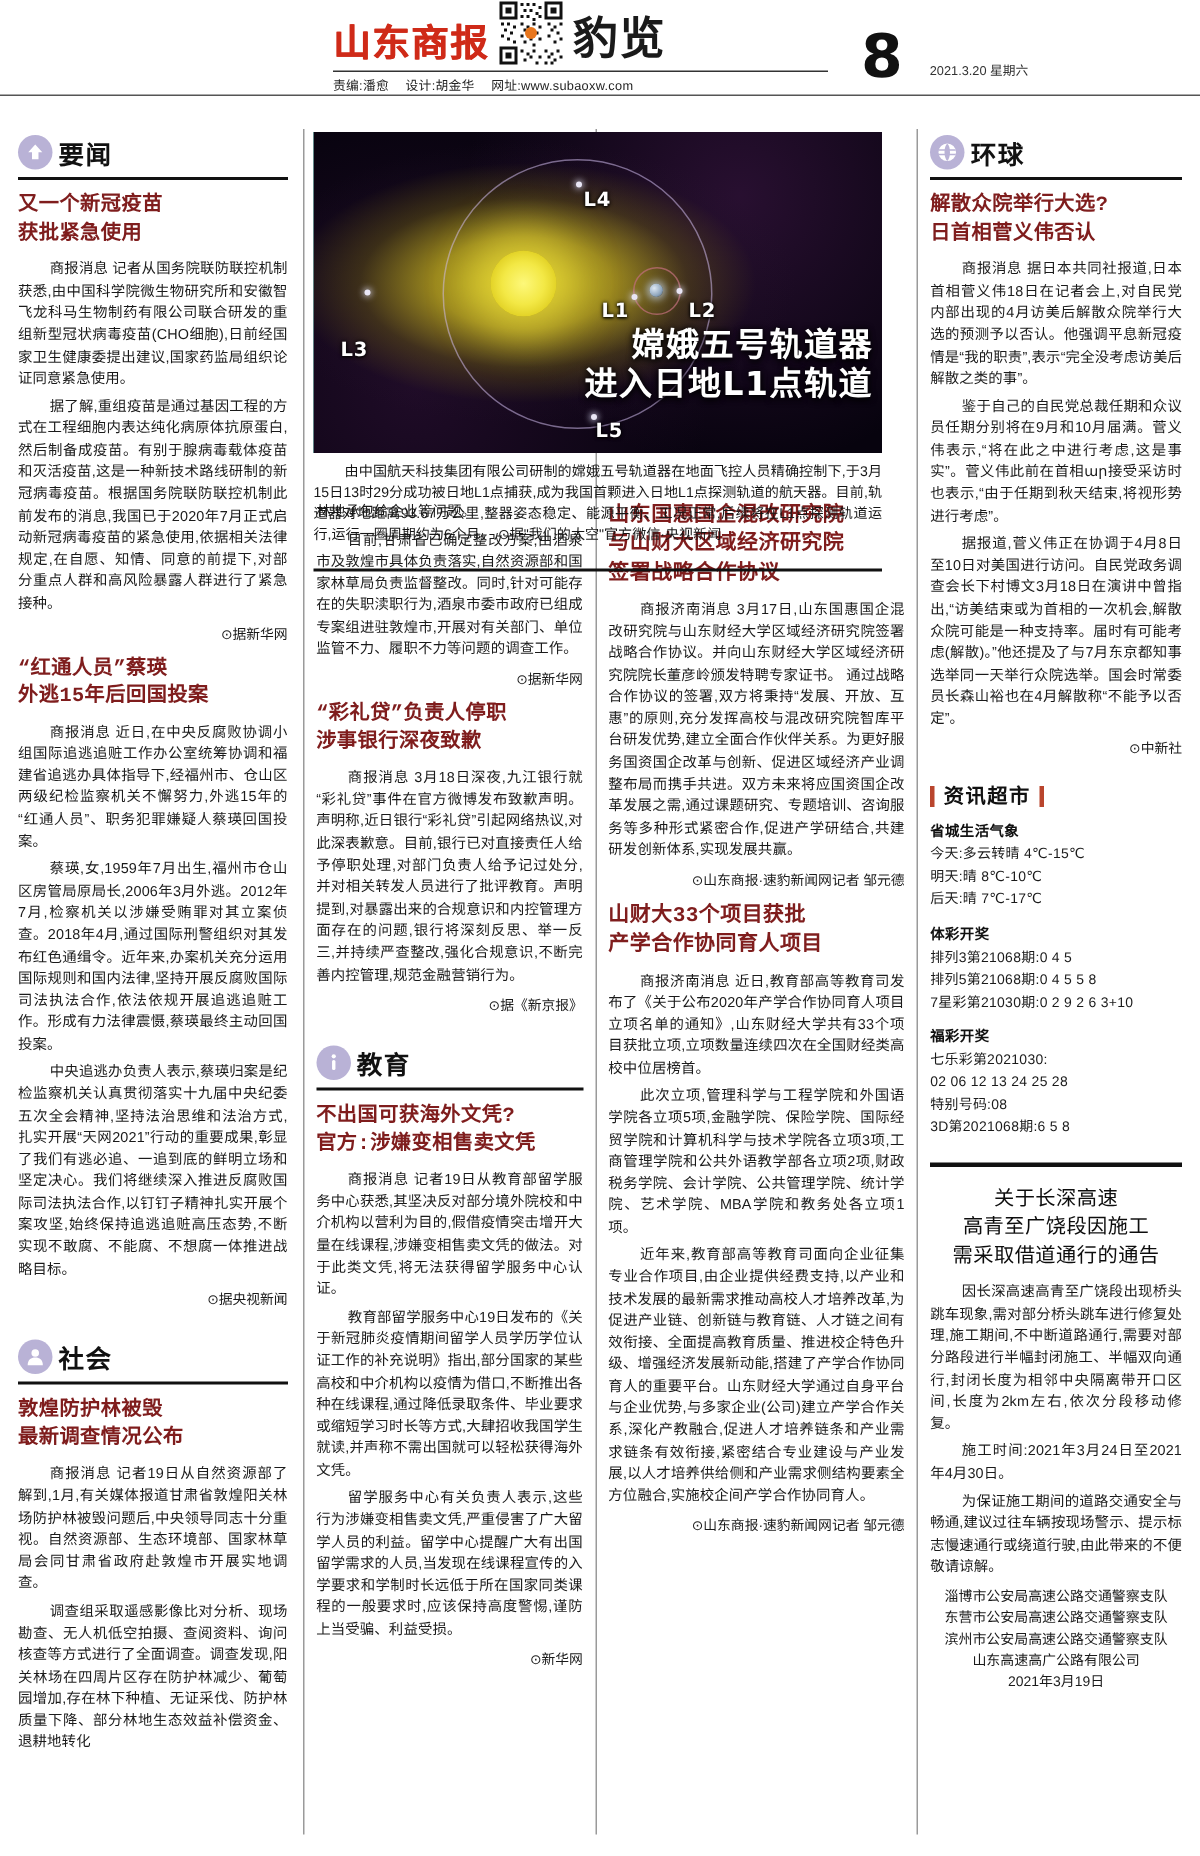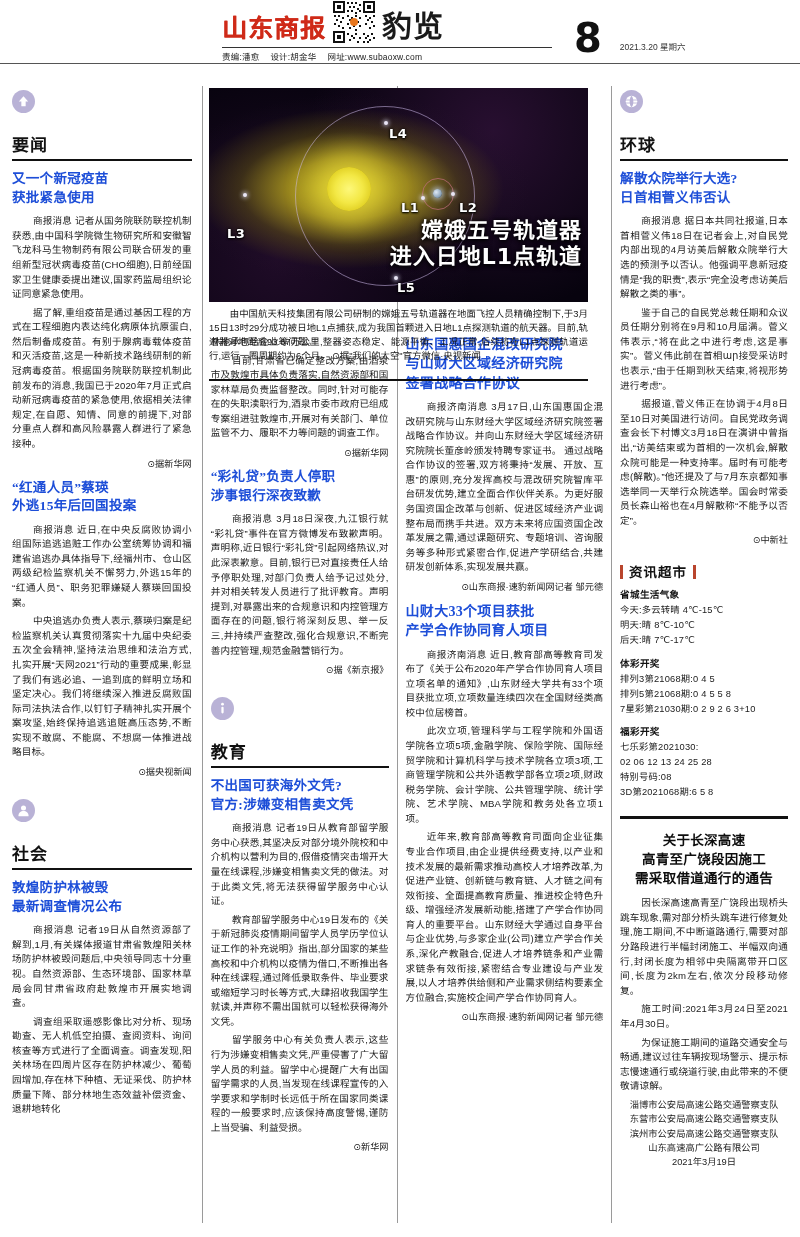--- a/index.html
+++ b/index.html
@@ -44,37 +44,37 @@
   
   .cols{display:flex;width:800px;height:1155px;box-sizing:border-box;padding:0 6px;}
   .col{box-sizing:border-box;position:relative;}
   .col1{width:198px;padding:6px 10px 0 6px;}
   .col2{width:196px;padding:6px 8px 0 8px;}
   .col3{width:216px;padding:6px 8px 0 8px;}
   .col4{width:184px;padding:6px 6px 0 8px;}
   .vsep{width:1px;background:#9a9a9a;margin-top:8px;margin-bottom:10px;flex:0 0 1px;}
 
   
-  .sec{display:flex;align-items:flex-start;gap:24px;margin:6px 0 0 0;flex-direction:column;}
+  .sec{display:flex;align-items:flex-end;gap:4px;margin:6px 0 0 0;}
   .sec-ico{
     width:23px;height:23px;border-radius:50%;
     background:#b9b2d6;display:flex;align-items:center;justify-content:center;
     flex:0 0 23px;
   }
   .sec-ico svg{display:block;}
   .sec-title{
     font-family:"DejaVu Sans",sans-serif;font-size:17px;font-weight:bold;
     color:#111;letter-spacing:1px;line-height:1;
   }
   .sec-rule{border-top:2px solid #111;margin:5px 0 9px 0;}
 
   
   .hl{
-    font-family:Liberation Serif, serif;font-weight:bold;
-    font-size:13.5px;line-height:1.38;color:#1d4ed8;letter-spacing:0.3px;
+    font-family:Liberation Mono, monospace;font-weight:bold;
+    font-size:13.5px;line-height:1.38;color:#7f1d1d;letter-spacing:0.3px;
     margin:0 0 7px 0;
   }
   .hl.big{font-size:14px;}
 
   
   .bd{
     font-size:9.6px;line-height:1.52;color:#1a1a1a;text-align:justify;
     text-justify:inter-ideograph;margin:0 0 4px 0;letter-spacing:0.1px;
   }
   .bd .ind{padding-left:2.2em;display:inline;}
@@ -143,21 +143,21 @@
     color:#111;letter-spacing:1px;line-height:1;
   }
   .imkt-sub{
     font-family:"DejaVu Sans",sans-serif;font-weight:bold;font-size:9.6px;
     color:#111;margin:7px 0 2px 0;letter-spacing:0.3px;
   }
   .imkt-li{font-size:9.3px;line-height:1.62;color:#1a1a1a;letter-spacing:0.2px;}
 
   .thickrule{border-top:3px solid #111;margin:16px 0 12px 0;}
   .notice-hl{
-    font-family:"DejaVu Sans",sans-serif;font-weight:bold;font-size:13.5px;
+    font-family:"DejaVu Sans",sans-serif;font-weight:normal;font-size:13.5px;
     line-height:1.42;text-align:center;color:#0d0d0d;margin:0 0 8px 0;letter-spacing:0.3px;
   }
   .sign{font-size:9.3px;line-height:1.55;text-align:center;color:#1a1a1a;}
   .mono-line{font-size:9.6px;line-height:1.55;}
 </style>
 </head>
 <body>
 
 <div class="page">
 
@@ -271,20 +271,21 @@
       </h2>
       <p class="bd"><span class="ind">商报消息 记者从国务院联防联控机制获悉,由中国科学院微生物研究所和安徽智飞龙科马生物制药有限公司联合研发的重组新型冠状病毒疫苗(CHO细胞),日前经国家卫生健康委提出建议,国家药监局组织论证同意紧急使用。</span></p>
       <p class="bd"><span class="ind">据了解,重组疫苗是通过基因工程的方式在工程细胞内表达纯化病原体抗原蛋白,然后制备成疫苗。有别于腺病毒载体疫苗和灭活疫苗,这是一种新技术路线研制的新冠病毒疫苗。根据国务院联防联控机制此前发布的消息,我国已于2020年7月正式启动新冠病毒疫苗的紧急使用,依据相关法律规定,在自愿、知情、同意的前提下,对部分重点人群和高风险暴露人群进行了紧急接种。</span></p>
       <div class="src">⊙据新华网</div>
 
       <h2 class="hl">
         <span>“红通人员”蔡瑛</span><br>
         <span>外逃15年后回国投案</span>
       </h2>
       <p class="bd"><span class="ind">商报消息 近日,在中央反腐败协调小组国际追逃追赃工作办公室统筹协调和福建省追逃办具体指导下,经福州市、仓山区两级纪检监察机关不懈努力,外逃15年的“红通人员”、职务犯罪嫌疑人蔡瑛回国投案。</span></p>
+      <p class="bd"><span class="ind">蔡瑛,女,1959年7月出生,福州市仓山区房管局原局长,2006年3月外逃。2012年7月,检察机关以涉嫌受贿罪对其立案侦查。2018年4月,通过国际刑警组织对其发布红色通缉令。近年来,办案机关充分运用国际规则和国内法律,坚持开展反腐败国际司法执法合作,依法依规开展追逃追赃工作。形成有力法律震慑,蔡瑛最终主动回国投案。</span></p>
       <p class="bd"><span class="ind">中央追逃办负责人表示,蔡瑛归案是纪检监察机关认真贯彻落实十九届中央纪委五次全会精神,坚持法治思维和法治方式,扎实开展“天网2021”行动的重要成果,彰显了我们有逃必追、一追到底的鲜明立场和坚定决心。我们将继续深入推进反腐败国际司法执法合作,以钉钉子精神扎实开展个案攻坚,始终保持追逃追赃高压态势,不断实现不敢腐、不能腐、不想腐一体推进战略目标。</span></p>
       <div class="src">⊙据央视新闻</div>
 
       <div class="gap-s"></div>
       <div class="sec">
         <span class="sec-ico">
           <svg width="15" height="15" viewBox="0 0 16 16">
               <circle cx="8" cy="5.3" r="2.7" fill="#fff"></circle>
               <path d="M2.6 14 C2.6 10.2 5 8.6 8 8.6 C11 8.6 13.4 10.2 13.4 14 Z" fill="#fff"></path>
             </svg>

